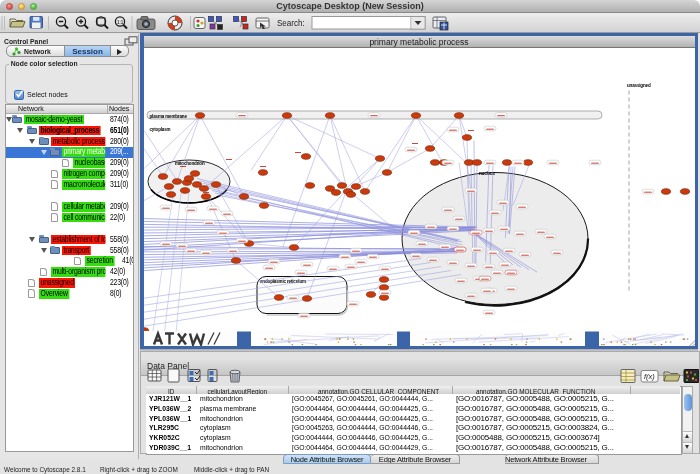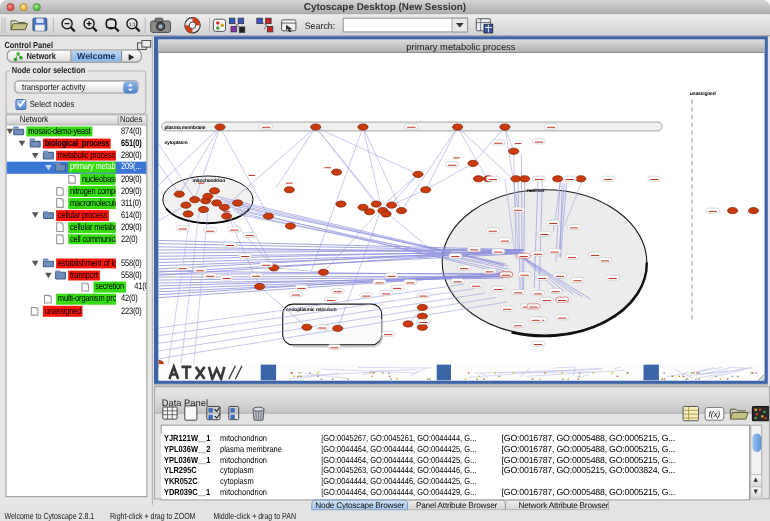--- a/index.html
+++ b/index.html
@@ -104,35 +104,27 @@
 
   <div class="abs" style="left:6px;top:11.5px;width:123px;height:11.5px;border:1px solid #8e8e8e;border-radius:5px;background:linear-gradient(#fdfdfd,#dcdcdc);overflow:hidden;">
     <svg width="9" height="9" style="position:absolute;left:5px;top:1.2px">
           <circle cx="2" cy="7" r="1.6" fill="#2c9e1e"></circle>
           <circle cx="7" cy="5.5" r="1.6" fill="#2c9e1e"></circle>
           <circle cx="4.5" cy="1.8" r="1.6" fill="#45c030"></circle>
           <line x1="2" y1="7" x2="4.5" y2="2" stroke="#2c9e1e" stroke-width="0.7"></line>
           <line x1="7" y1="5.5" x2="4.5" y2="2" stroke="#2c9e1e" stroke-width="0.7"></line>
         </svg>
     <span class="abs" style="left:17px;top:0;font-size:8px;font-weight:bold;color:#222;line-height:11px;transform:scaleX(0.85);transform-origin:0 0;">Network</span>
-    <span class="abs" style="left:57px;top:0;width:47px;height:11.5px;background:linear-gradient(#b9d5f3,#7eb1e8);border-left:1px solid #8e8e8e;border-right:1px solid #8e8e8e;text-align:center;font-size:8px;font-weight:bold;color:#15325e;line-height:11px;">Welcome</span>
+    <span class="abs" style="left:57px;top:0;width:47px;height:11.5px;background:linear-gradient(#b9d5f3,#7eb1e8);border-left:1px solid #8e8e8e;border-right:1px solid #8e8e8e;text-align:center;font-size:8px;font-weight:bold;color:#15325e;line-height:11px;">Session</span>
     <span class="abs" style="left:110px;top:2.5px;width:0;height:0;border-top:3.5px solid transparent;border-bottom:3.5px solid transparent;border-left:5.5px solid #222;"></span>
   </div>
 
   <div class="abs" style="left:5px;top:30px;width:128px;height:40px;border:1px solid #b5b5b5;border-radius:3px;"></div>
   <div class="abs" style="left:9px;top:25.5px;background:#e6e6e6;padding:0 2px;font-size:8px;font-weight:bold;color:#222;transform:scaleX(0.85);transform-origin:0 0;white-space:nowrap;">Node color selection</div>
 
-  <div class="abs" style="left:13px;top:39px;width:113px;height:12.5px;background:linear-gradient(#ffffff,#e2e2e2);border:1px solid #999;border-radius:4px;">
-    <span class="abs" style="left:6px;top:0;font-size:8px;line-height:11.5px;color:#111;transform:scaleX(0.88);transform-origin:0 0;white-space:nowrap;">transporter activity</span>
-    <span class="abs" style="right:0.5px;top:0.5px;width:13px;height:10.5px;border-radius:3.5px;background:linear-gradient(#8db8ec,#4a82cc);"></span>
-    <svg width="13" height="11" style="position:absolute;right:0.5px;top:0.5px">
-          <path d="M6.5 2 L8.8 4.4 L4.2 4.4 Z" fill="#fff"></path>
-          <path d="M6.5 9 L8.8 6.6 L4.2 6.6 Z" fill="#fff"></path>
-        </svg>
-  </div>
 
   <div class="abs" style="left:14px;top:56.5px;width:9.5px;height:9.5px;background:linear-gradient(#9cc1ee,#4f86ce);border:1px solid #3a6cb0;border-radius:2px;"></div>
   <svg width="12" height="12" style="position:absolute;left:14px;top:55.5px">
         <path d="M2.5 5 L4.5 7.5 L8.5 1.8" fill="none" stroke="#fff" stroke-width="1.6"></path>
       </svg>
   <div class="abs" style="left:27px;top:56px;font-size:8px;color:#111;transform:scaleX(0.88);transform-origin:0 0;white-space:nowrap;">Select nodes</div>
 
   <div class="abs" style="left:5px;top:70.5px;width:129px;height:348px;background:#fff;border:1px solid #9a9a9a;overflow:hidden;">
     <div class="abs" style="left:0;top:0;width:129px;height:8.5px;background:linear-gradient(#f4f4f4,#cfcfcf);border-bottom:1px solid #aaa;font-size:8px;color:#111;">
       <span class="abs" style="left:12px;top:0;line-height:8.5px;transform:scaleX(0.88);transform-origin:0 0;">Network</span>
@@ -176,27 +168,20 @@
 <div style="position:absolute;left:0;top:54.5px;width:129px;height:10.9px;">
 <span style="position:absolute;left:45px;top:0.5px;width:6.5px;height:8.5px;background:linear-gradient(225deg,#ddd 1.8px,#fff 1.8px);border:0.6px solid #999;border-radius:0 2.5px 0 0;"></span>
 <span style="position:absolute;left:56px;top:0.3px;height:9.6px;line-height:9.6px;background:#35dd0e;color:#000;font-size:8.5px;letter-spacing:-0.2px;padding:0 2px;white-space:nowrap;overflow:hidden;max-width:53.8px;display:inline-block;transform:scaleX(0.8);transform-origin:0 0;">nitrogen compo</span>
 <div style="position:absolute;left:104px;top:0.3px;width:42px;font-size:8.5px;line-height:9.6px;color:#000;letter-spacing:-0.2px;transform:scaleX(0.8);transform-origin:0 0;">209(0)</div>
 </div>
 <div style="position:absolute;left:0;top:65.4px;width:129px;height:10.9px;">
 <span style="position:absolute;left:45px;top:0.5px;width:6.5px;height:8.5px;background:linear-gradient(225deg,#ddd 1.8px,#fff 1.8px);border:0.6px solid #999;border-radius:0 2.5px 0 0;"></span>
 <span style="position:absolute;left:56px;top:0.3px;height:9.6px;line-height:9.6px;background:#35dd0e;color:#000;font-size:8.5px;letter-spacing:-0.2px;padding:0 2px;white-space:nowrap;overflow:hidden;max-width:53.8px;display:inline-block;transform:scaleX(0.8);transform-origin:0 0;">macromolecule</span>
 <div style="position:absolute;left:104px;top:0.3px;width:42px;font-size:8.5px;line-height:9.6px;color:#000;letter-spacing:-0.2px;transform:scaleX(0.8);transform-origin:0 0;">311(0)</div>
 </div>
-<div style="position:absolute;left:0;top:76.3px;width:129px;height:10.9px;">
-<span style="position:absolute;left:23px;top:2.5px;width:0;height:0;border-left:3.5px solid transparent;border-right:3.5px solid transparent;border-top:5px solid #555;"></span>
-<span style="position:absolute;left:33px;top:2.2px;width:10px;height:6.5px;background:#6f8fba;border:0.5px solid #44618c;border-radius:1px;"></span>
-            <span style="position:absolute;left:33px;top:0.8px;width:5px;height:2px;background:#6f8fba;border-radius:1px 1px 0 0;"></span>
-<span style="position:absolute;left:45px;top:0.3px;height:9.6px;line-height:9.6px;background:#fb1505;color:#000;font-size:8.5px;letter-spacing:-0.2px;padding:0 2px;white-space:nowrap;overflow:hidden;max-width:67.5px;display:inline-block;transform:scaleX(0.8);transform-origin:0 0;">cellular process</span>
-<div style="position:absolute;left:104px;top:0.3px;width:42px;font-size:8.5px;line-height:9.6px;color:#000;letter-spacing:-0.2px;transform:scaleX(0.8);transform-origin:0 0;">614(0)</div>
-</div>
 <div style="position:absolute;left:0;top:87.2px;width:129px;height:10.9px;">
 <span style="position:absolute;left:45px;top:0.5px;width:6.5px;height:8.5px;background:linear-gradient(225deg,#ddd 1.8px,#fff 1.8px);border:0.6px solid #999;border-radius:0 2.5px 0 0;"></span>
 <span style="position:absolute;left:56px;top:0.3px;height:9.6px;line-height:9.6px;background:#35dd0e;color:#000;font-size:8.5px;letter-spacing:-0.2px;padding:0 2px;white-space:nowrap;overflow:hidden;max-width:53.8px;display:inline-block;transform:scaleX(0.8);transform-origin:0 0;">cellular metabo</span>
 <div style="position:absolute;left:104px;top:0.3px;width:42px;font-size:8.5px;line-height:9.6px;color:#000;letter-spacing:-0.2px;transform:scaleX(0.8);transform-origin:0 0;">209(0)</div>
 </div>
 <div style="position:absolute;left:0;top:98.1px;width:129px;height:10.9px;">
 <span style="position:absolute;left:45px;top:0.5px;width:6.5px;height:8.5px;background:linear-gradient(225deg,#ddd 1.8px,#fff 1.8px);border:0.6px solid #999;border-radius:0 2.5px 0 0;"></span>
 <span style="position:absolute;left:56px;top:0.3px;height:9.6px;line-height:9.6px;background:#35dd0e;color:#000;font-size:8.5px;letter-spacing:-0.2px;padding:0 2px;white-space:nowrap;overflow:hidden;max-width:53.8px;display:inline-block;transform:scaleX(0.8);transform-origin:0 0;">cell communicat</span>
 <div style="position:absolute;left:104px;top:0.3px;width:42px;font-size:8.5px;line-height:9.6px;color:#000;letter-spacing:-0.2px;transform:scaleX(0.8);transform-origin:0 0;">22(0)</div>
 </div>
@@ -221,20 +206,25 @@
 </div>
 <div style="position:absolute;left:0;top:152.6px;width:129px;height:10.9px;">
 <span style="position:absolute;left:34px;top:0.5px;width:6.5px;height:8.5px;background:linear-gradient(225deg,#ddd 1.8px,#fff 1.8px);border:0.6px solid #999;border-radius:0 2.5px 0 0;"></span>
 <span style="position:absolute;left:45px;top:0.3px;height:9.6px;line-height:9.6px;background:#35dd0e;color:#000;font-size:8.5px;letter-spacing:-0.2px;padding:0 2px;white-space:nowrap;overflow:hidden;max-width:67.5px;display:inline-block;transform:scaleX(0.8);transform-origin:0 0;">multi-organism pro</span>
 <div style="position:absolute;left:104px;top:0.3px;width:42px;font-size:8.5px;line-height:9.6px;color:#000;letter-spacing:-0.2px;transform:scaleX(0.8);transform-origin:0 0;">42(0)</div>
 </div>
 <div style="position:absolute;left:0;top:163.5px;width:129px;height:10.9px;">
 <span style="position:absolute;left:22px;top:0.5px;width:6.5px;height:8.5px;background:linear-gradient(225deg,#ddd 1.8px,#fff 1.8px);border:0.6px solid #999;border-radius:0 2.5px 0 0;"></span>
 <span style="position:absolute;left:33px;top:0.3px;height:9.6px;line-height:9.6px;background:#fb1505;color:#000;font-size:8.5px;letter-spacing:-0.2px;padding:0 2px;white-space:nowrap;overflow:hidden;max-width:82.5px;display:inline-block;transform:scaleX(0.8);transform-origin:0 0;">unassigned</span>
 <div style="position:absolute;left:104px;top:0.3px;width:42px;font-size:8.5px;line-height:9.6px;color:#000;letter-spacing:-0.2px;transform:scaleX(0.8);transform-origin:0 0;">223(0)</div>
+</div>
+<div style="position:absolute;left:0;top:174.4px;width:129px;height:10.9px;">
+<span style="position:absolute;left:22px;top:0.5px;width:6.5px;height:8.5px;background:linear-gradient(225deg,#ddd 1.8px,#fff 1.8px);border:0.6px solid #999;border-radius:0 2.5px 0 0;"></span>
+<span style="position:absolute;left:33px;top:0.3px;height:9.6px;line-height:9.6px;background:#35dd0e;color:#000;font-size:8.5px;letter-spacing:-0.2px;padding:0 2px;white-space:nowrap;overflow:hidden;max-width:82.5px;display:inline-block;transform:scaleX(0.8);transform-origin:0 0;">Overview</span>
+<div style="position:absolute;left:104px;top:0.3px;width:42px;font-size:8.5px;line-height:9.6px;color:#000;letter-spacing:-0.2px;transform:scaleX(0.8);transform-origin:0 0;">8(0)</div>
 </div>
     </div>
   </div>
 </div>
 
 <div class="abs" style="left:140px;top:33px;width:558px;height:315.5px;background:#3c64a8;">
   <div class="abs" style="left:3.5px;top:2.5px;width:551px;height:310.5px;background:#fff;">
     <div class="abs" style="left:0;top:0;width:551px;height:12px;background:linear-gradient(#dcdcdc,#b2b2b2);border-bottom:1px solid #777;text-align:center;font-size:8.5px;color:#1a1a1a;line-height:12px;">primary metabolic process</div>
     <div class="abs" style="left:0;top:12.5px;width:551px;height:298px;overflow:hidden;">
       <svg width="551" height="300" viewBox="0 0 551 300" style="position:absolute;left:0;top:0">
@@ -738,20 +728,30 @@
       <rect x="546" y="8.5" width="2" height="2" fill="#cc4433"></rect>
           <rect x="551" y="10.5" width="2" height="2" fill="#e8c23a"></rect>
           <rect x="554" y="12" width="2" height="2" fill="#cc4433"></rect>
       <rect x="545" y="12" width="2" height="2" fill="#44aa44"></rect>
     </g>
   </svg>
 
   <div class="abs" style="left:5px;top:34px;width:536px;height:68.5px;border:1px solid #999;background:#fff;"></div>
 </div>
 
+<div class="abs" style="left:146px;top:386px;width:534px;height:8.5px;background:linear-gradient(#f0f0f0,#cfcfcf);border-bottom:1px solid #aaa;font-size:7.5px;color:#111;">
+  <span class="abs" style="left:22px;top:0.5px;transform:scaleX(0.85);transform-origin:0 0;">ID</span>
+  <span class="abs" style="left:58px;top:0.5px;transform:scaleX(0.85);transform-origin:0 0;white-space:nowrap;">_cellularLayoutRegion</span>
+  <span class="abs" style="left:172px;top:0.5px;transform:scaleX(0.85);transform-origin:0 0;white-space:nowrap;">annotation.GO CELLULAR_COMPONENT</span>
+  <span class="abs" style="left:330px;top:0.5px;transform:scaleX(0.85);transform-origin:0 0;white-space:nowrap;">annotation.GO MOLECULAR_FUNCTION</span>
+  <span class="abs" style="left:50px;top:0;width:1px;height:8.5px;background:#aaa;"></span>
+  <span class="abs" style="left:142px;top:0;width:1px;height:8.5px;background:#aaa;"></span>
+  <span class="abs" style="left:306px;top:0;width:1px;height:8.5px;background:#aaa;"></span>
+  <span class="abs" style="left:484px;top:0;width:1px;height:8.5px;background:#aaa;"></span>
+</div>
 <div style="position:absolute;left:146px;top:394.0px;width:534px;height:9.8px;background:#fff;font-size:8px;line-height:9.8px;white-space:nowrap;">
       <span style="position:absolute;left:3px;width:54px;overflow:hidden;font-weight:bold;transform:scaleX(0.85);transform-origin:0 0;">YJR121W__1</span>
       <span style="position:absolute;left:54px;width:100px;overflow:hidden;transform:scaleX(0.85);transform-origin:0 0;">mitochondrion</span>
       <span style="position:absolute;left:146px;width:184px;overflow:hidden;transform:scaleX(0.85);transform-origin:0 0;">[GO:0045267, GO:0045261, GO:0044444, G...</span>
       <span style="position:absolute;left:310px;width:172px;overflow:hidden;letter-spacing:-0.2px;">[GO:0016787, GO:0005488, GO:0005215, G...</span>
     </div>
 <div style="position:absolute;left:146px;top:403.8px;width:508px;height:9.8px;background:#fff;font-size:8px;line-height:9.8px;white-space:nowrap;">
       <span style="position:absolute;left:3px;width:54px;overflow:hidden;font-weight:bold;transform:scaleX(0.85);transform-origin:0 0;">YPL036W__2</span>
       <span style="position:absolute;left:54px;width:100px;overflow:hidden;transform:scaleX(0.85);transform-origin:0 0;">plasma membrane</span>
       <span style="position:absolute;left:146px;width:184px;overflow:hidden;transform:scaleX(0.85);transform-origin:0 0;">[GO:0044464, GO:0044444, GO:0044425, G...</span>
@@ -766,40 +766,41 @@
 <div style="position:absolute;left:146px;top:423.4px;width:534px;height:9.8px;background:#fff;font-size:8px;line-height:9.8px;white-space:nowrap;">
       <span style="position:absolute;left:3px;width:54px;overflow:hidden;font-weight:bold;transform:scaleX(0.85);transform-origin:0 0;">YLR295C</span>
       <span style="position:absolute;left:54px;width:100px;overflow:hidden;transform:scaleX(0.85);transform-origin:0 0;">cytoplasm</span>
       <span style="position:absolute;left:146px;width:184px;overflow:hidden;transform:scaleX(0.85);transform-origin:0 0;">[GO:0045263, GO:0044444, GO:0044446, G...</span>
       <span style="position:absolute;left:310px;width:172px;overflow:hidden;letter-spacing:-0.2px;">[GO:0016787, GO:0005215, GO:0003824, G...</span>
     </div>
 <div style="position:absolute;left:146px;top:433.2px;width:534px;height:9.8px;background:#fff;font-size:8px;line-height:9.8px;white-space:nowrap;">
       <span style="position:absolute;left:3px;width:54px;overflow:hidden;font-weight:bold;transform:scaleX(0.85);transform-origin:0 0;">YKR052C</span>
       <span style="position:absolute;left:54px;width:100px;overflow:hidden;transform:scaleX(0.85);transform-origin:0 0;">cytoplasm</span>
       <span style="position:absolute;left:146px;width:184px;overflow:hidden;transform:scaleX(0.85);transform-origin:0 0;">[GO:0044444, GO:0044446, GO:0044425, G...</span>
+      <span style="position:absolute;left:310px;width:172px;overflow:hidden;letter-spacing:-0.2px;">[GO:0005488, GO:0005215, GO:0003674]</span>
     </div>
 <div style="position:absolute;left:146px;top:443.0px;width:534px;height:9.8px;background:#fff;font-size:8px;line-height:9.8px;white-space:nowrap;">
       <span style="position:absolute;left:3px;width:54px;overflow:hidden;font-weight:bold;transform:scaleX(0.85);transform-origin:0 0;">YDR039C__1</span>
       <span style="position:absolute;left:54px;width:100px;overflow:hidden;transform:scaleX(0.85);transform-origin:0 0;">mitochondrion</span>
       <span style="position:absolute;left:146px;width:184px;overflow:hidden;transform:scaleX(0.85);transform-origin:0 0;">[GO:0044464, GO:0044444, GO:0044429, G...</span>
       <span style="position:absolute;left:310px;width:172px;overflow:hidden;letter-spacing:-0.2px;">[GO:0016787, GO:0005488, GO:0005215, G...</span>
     </div>
 
 <div class="abs" style="left:682px;top:386px;width:11px;height:67px;background:#f2f2f2;border:1px solid #aaa;">
   <div class="abs" style="left:0.5px;top:7px;width:8px;height:17px;border-radius:4px;background:linear-gradient(90deg,#9fc4ee,#5b93d8);"></div>
   <div class="abs" style="left:0;top:44px;width:9px;height:10.5px;background:linear-gradient(#fdfdfd,#d6d6d6);border-top:1px solid #bbb;"></div>
   <div class="abs" style="left:0;top:55px;width:9px;height:10.5px;background:linear-gradient(#fdfdfd,#d6d6d6);border-top:1px solid #bbb;"></div>
   <span class="abs" style="left:2px;top:47px;width:0;height:0;border-left:2.5px solid transparent;border-right:2.5px solid transparent;border-bottom:4px solid #333;"></span>
   <span class="abs" style="left:2px;top:58px;width:0;height:0;border-left:2.5px solid transparent;border-right:2.5px solid transparent;border-top:4px solid #333;"></span>
 </div>
 
 <div class="abs" style="left:283px;top:453.5px;height:10.5px;font-size:7.5px;letter-spacing:-0.2px;color:#111;">
-  <span style="float:left;width:88px;height:10.5px;background:linear-gradient(#cfe2f5,#a8cbee);border:1px solid #7d9cbe;border-radius:4px 4px 0 0;text-align:center;line-height:10px;overflow:hidden;">Node Cytoscape Browser</span>
-  <span style="float:left;width:89px;height:10.5px;background:linear-gradient(#efefef,#d6d6d6);border:1px solid #9a9a9a;border-left:none;border-radius:4px 4px 0 0;text-align:center;line-height:10px;overflow:hidden;">Panel Attribute Browser</span>
-  <span style="float:left;width:94px;height:10.5px;background:linear-gradient(#efefef,#d6d6d6);border:1px solid #9a9a9a;border-left:none;border-radius:4px 4px 0 0;text-align:right;line-height:10px;overflow:hidden;">Network Attribute Browser</span>
+  <span style="float:left;width:88px;height:10.5px;background:linear-gradient(#cfe2f5,#a8cbee);border:1px solid #7d9cbe;border-radius:4px 4px 0 0;text-align:center;line-height:10px;overflow:hidden;">Node Attribute Browser</span>
+  <span style="float:left;width:89px;height:10.5px;background:linear-gradient(#efefef,#d6d6d6);border:1px solid #9a9a9a;border-left:none;border-radius:4px 4px 0 0;text-align:center;line-height:10px;overflow:hidden;">Edge Attribute Browser</span>
+  <span style="float:left;width:94px;height:10.5px;background:linear-gradient(#efefef,#d6d6d6);border:1px solid #9a9a9a;border-left:none;border-radius:4px 4px 0 0;text-align:left;line-height:10px;overflow:hidden;margin-left:45px;">Network Attribute Browser</span>
 </div>
 
 <div class="abs" style="left:0;top:464px;width:700px;height:10px;background:#e3e3e3;font-size:8px;color:#222;">
   <span class="abs" style="left:4px;top:1px;transform:scaleX(0.8);transform-origin:0 0;white-space:nowrap;">Welcome to Cytoscape 2.8.1</span>
   <span class="abs" style="left:100px;top:1px;transform:scaleX(0.8);transform-origin:0 0;white-space:nowrap;">Right-click + drag to ZOOM</span>
   <span class="abs" style="left:194px;top:1px;transform:scaleX(0.8);transform-origin:0 0;white-space:nowrap;">Middle-click + drag to PAN</span>
 </div>
 
 </div>
 

